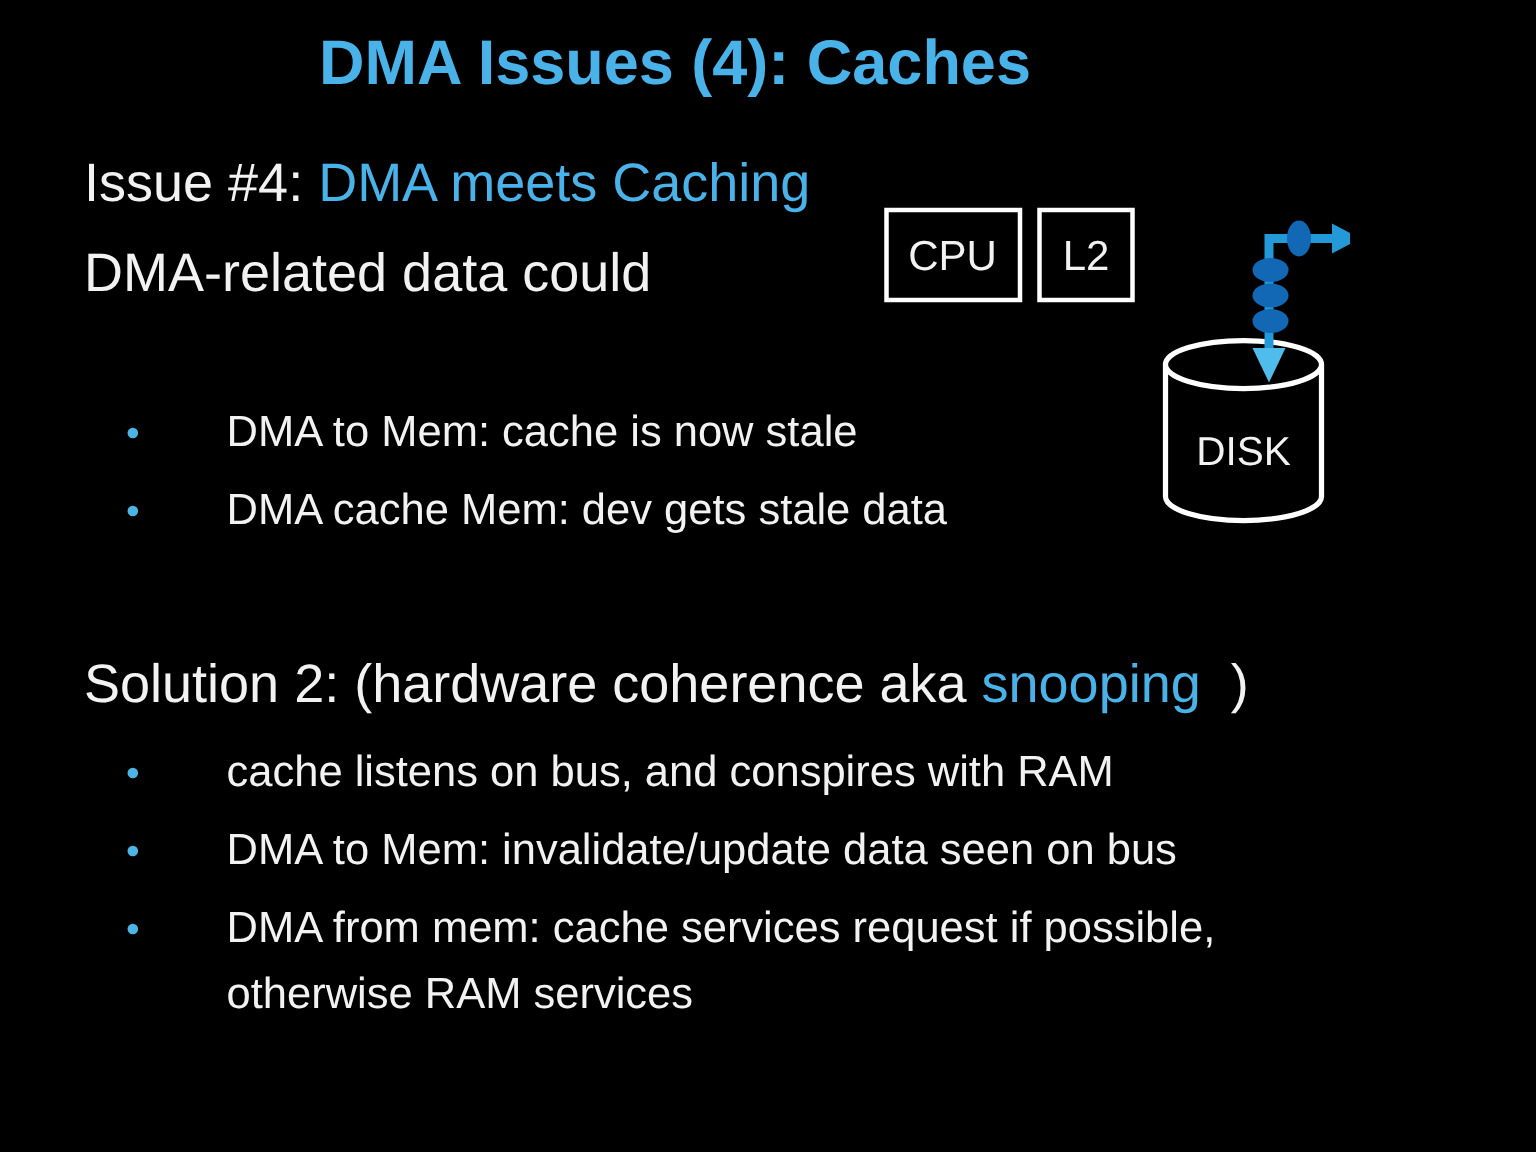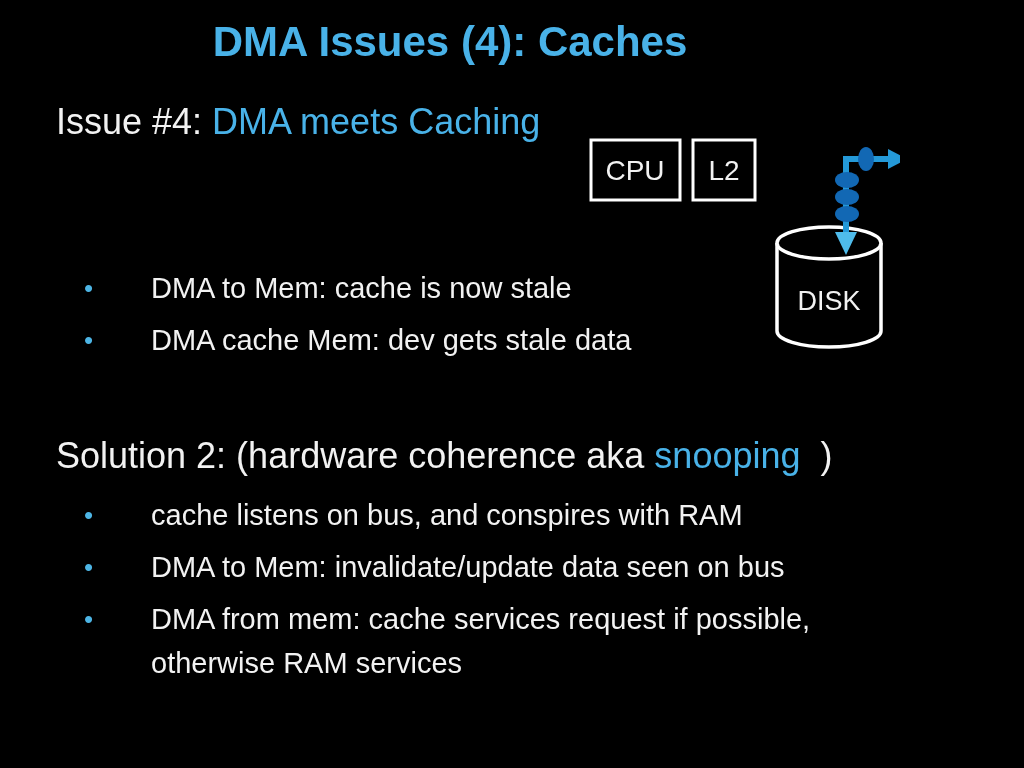--- a/index.html
+++ b/index.html
@@ -94,20 +94,21 @@
 
 <div class="slide">
 
   <div class="title accent">DMA Issues (4): Caches</div>
 
   <div class="heading-line issue-line">
     <span class="white">Issue #4: </span>
     <span class="accent">DMA meets Caching</span>
   </div>
 
+  <div class="heading-line stmt-line-1 white">DMA-related data could</div>
 
   <ul class="bullets bullets-issue">
     <li class="bullet">
       <span class="dot">•</span>
       <span class="btext">DMA to Mem: cache is now stale</span>
     </li>
     <li class="bullet">
       <span class="dot">•</span>
       <span class="btext">DMA cache Mem: dev gets stale data</span>
     </li>

